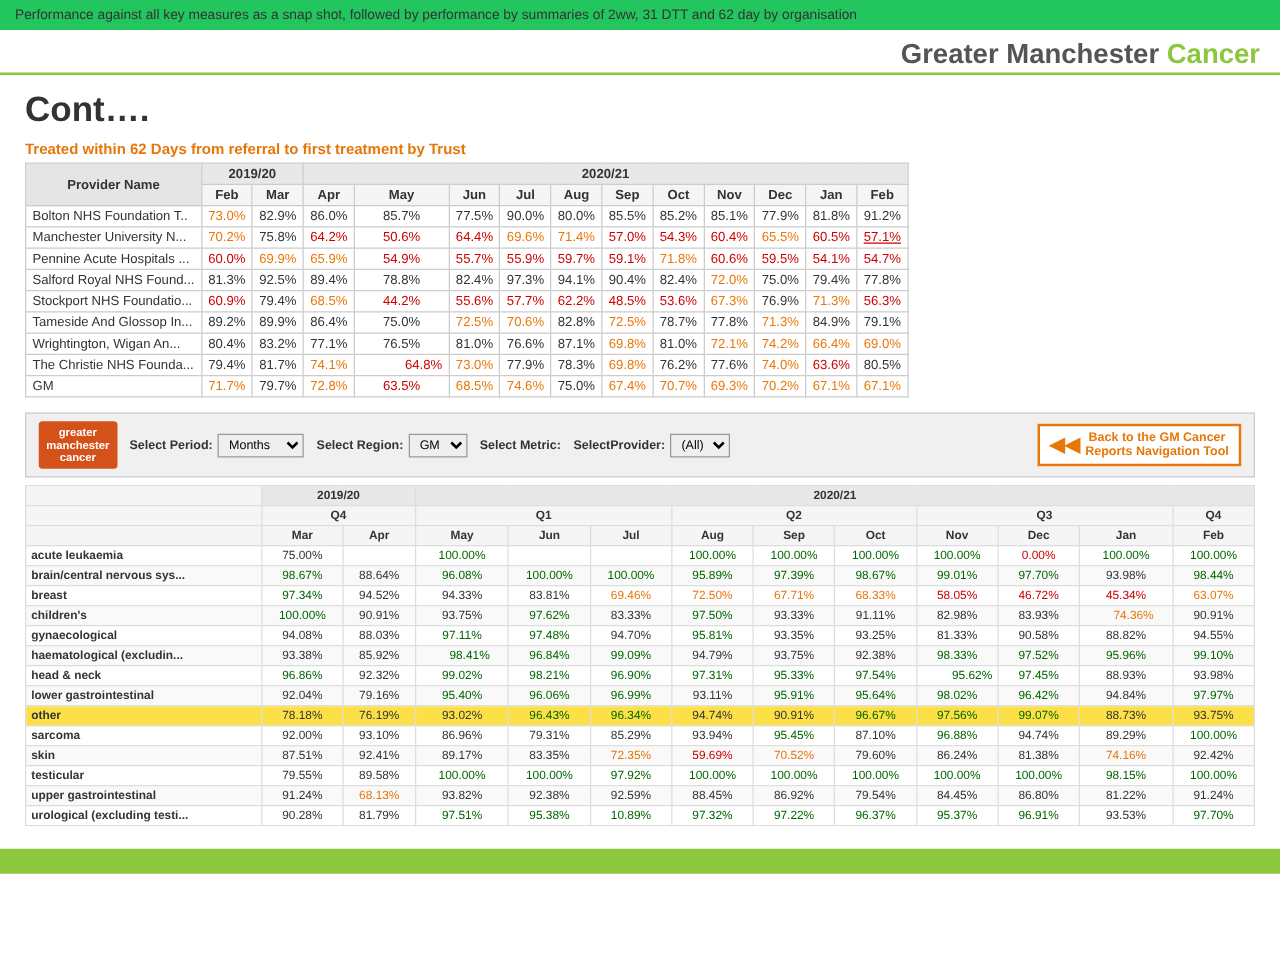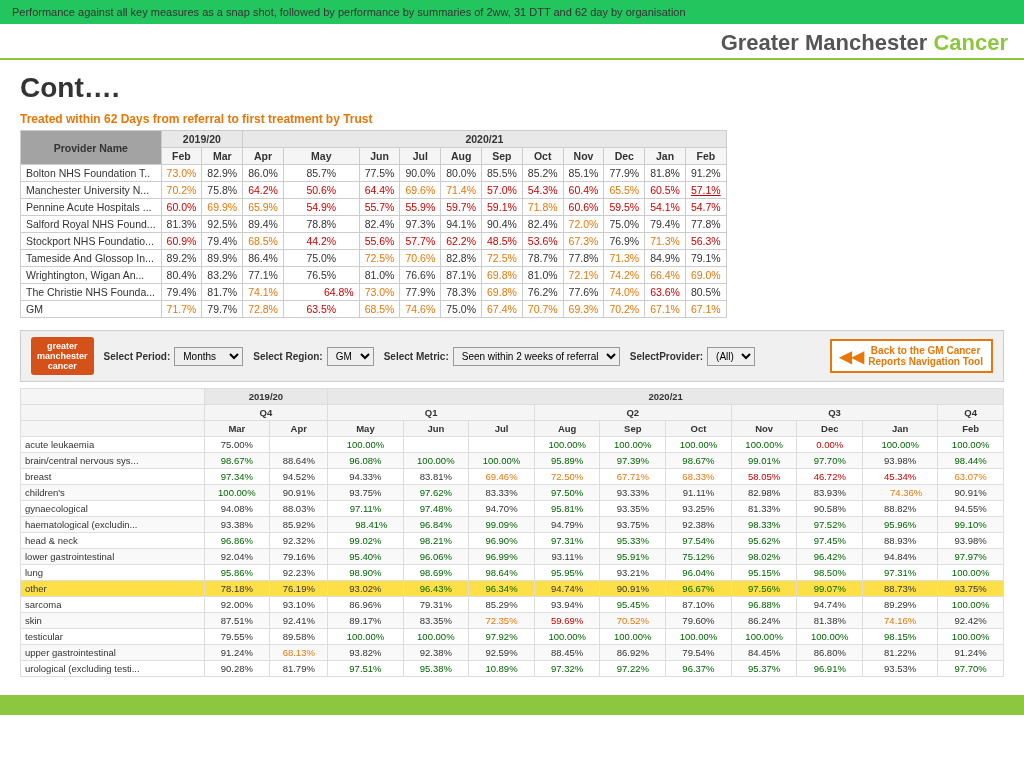--- a/index.html
+++ b/index.html
@@ -54,21 +54,21 @@
       text-align: center;
       white-space: nowrap;
     }
 
     table.main-table td:first-child {
       text-align: left;
       min-width: 130px;
     }
 
     table.main-table thead tr:first-child th {
-      background: #a3a3a3;
+      background: #e5e5e5;
       font-weight: bold;
     }
 
     table.main-table thead tr:nth-child(2) th {
       background: #f5f5f5;
       font-weight: bold;
     }
 
     .year-header {
       background: #e8e8e8 !important;
@@ -150,21 +150,21 @@
 
     table.detail-table th, table.detail-table td {
       border: 1px solid #ddd;
       padding: 2px 4px;
       text-align: center;
       white-space: nowrap;
     }
 
     table.detail-table td:first-child {
       text-align: left;
-      font-weight: normal;
+      font-weight: bold;
       color: #333;
       min-width: 130px;
     }
 
     table.detail-table thead th {
       background: #f5f5f5;
       font-weight: bold;
     }
 
     table.detail-table .year-span {
@@ -393,25 +393,20 @@
 
     <div class="control-group">
       <label>Select Region:</label>
       <select>
         <option>GM</option><option>All</option>
       </select>
     </div>
 
     <div class="control-group">
       <label>Select Metric:</label>
-      <select>
-        <option>Seen within 2 weeks of referral</option>
-        <option>Treated within 31 Days</option>
-        <option>Treated within 62 Days</option>
-      </select>
     </div>
 
     <div class="control-group">
       <label>SelectProvider:</label>
       <select>
         <option>(All)</option>
       </select>
     </div>
 
     <button class="back-btn">
@@ -546,54 +541,39 @@
           <tr>
             <td>head &amp; neck</td>
             <td style="color: rgb(0, 102, 0);">96.86%</td>
             <td>92.32%</td>
             <td style="color: rgb(0, 102, 0);">99.02%</td>
             <td style="color: rgb(0, 102, 0);">98.21%</td>
             <td style="color: rgb(0, 102, 0);">96.90%</td>
             <td style="color: rgb(0, 102, 0);">97.31%</td>
             <td style="color: rgb(0, 102, 0);">95.33%</td>
             <td style="color: rgb(0, 102, 0);">97.54%</td>
-            <td style="color: rgb(0, 102, 0);">95.62%</td>
+            <td style="color: rgb(0, 102, 0); text-align: right;">95.62%</td>
             <td style="color: rgb(0, 102, 0);">97.45%</td>
             <td>88.93%</td>
             <td>93.98%</td>
           </tr>
           <tr style="background: rgb(249, 249, 249);">
             <td>lower gastrointestinal</td>
             <td>92.04%</td>
             <td>79.16%</td>
             <td style="color: rgb(0, 102, 0);">95.40%</td>
             <td style="color: rgb(0, 102, 0);">96.06%</td>
             <td style="color: rgb(0, 102, 0);">96.99%</td>
             <td>93.11%</td>
             <td style="color: rgb(0, 102, 0);">95.91%</td>
-            <td style="color: rgb(0, 102, 0);">75.12%</td>
+            <td style="color: rgb(0, 102, 0);">95.64%</td>
             <td style="color: rgb(0, 102, 0);">98.02%</td>
             <td style="color: rgb(0, 102, 0);">96.42%</td>
             <td>94.84%</td>
             <td style="color: rgb(0, 102, 0);">97.97%</td>
-          </tr>
-          <tr>
-            <td>lung</td>
-            <td style="color: rgb(0, 102, 0);">95.86%</td>
-            <td>92.23%</td>
-            <td style="color: rgb(0, 102, 0);">98.90%</td>
-            <td style="color: rgb(0, 102, 0);">98.69%</td>
-            <td style="color: rgb(0, 102, 0);">98.64%</td>
-            <td style="color: rgb(0, 102, 0);">95.95%</td>
-            <td>93.21%</td>
-            <td style="color: rgb(0, 102, 0);">96.04%</td>
-            <td style="color: rgb(0, 102, 0);">95.15%</td>
-            <td style="color: rgb(0, 102, 0);">98.50%</td>
-            <td style="color: rgb(0, 102, 0);">97.31%</td>
-            <td style="color: rgb(0, 102, 0);">100.00%</td>
           </tr>
           <tr style="background: #fde047;">
             <td>other</td>
             <td>78.18%</td>
             <td>76.19%</td>
             <td>93.02%</td>
             <td style="color: rgb(0, 102, 0);">96.43%</td>
             <td style="color: rgb(0, 102, 0);">96.34%</td>
             <td>94.74%</td>
             <td>90.91%</td>

